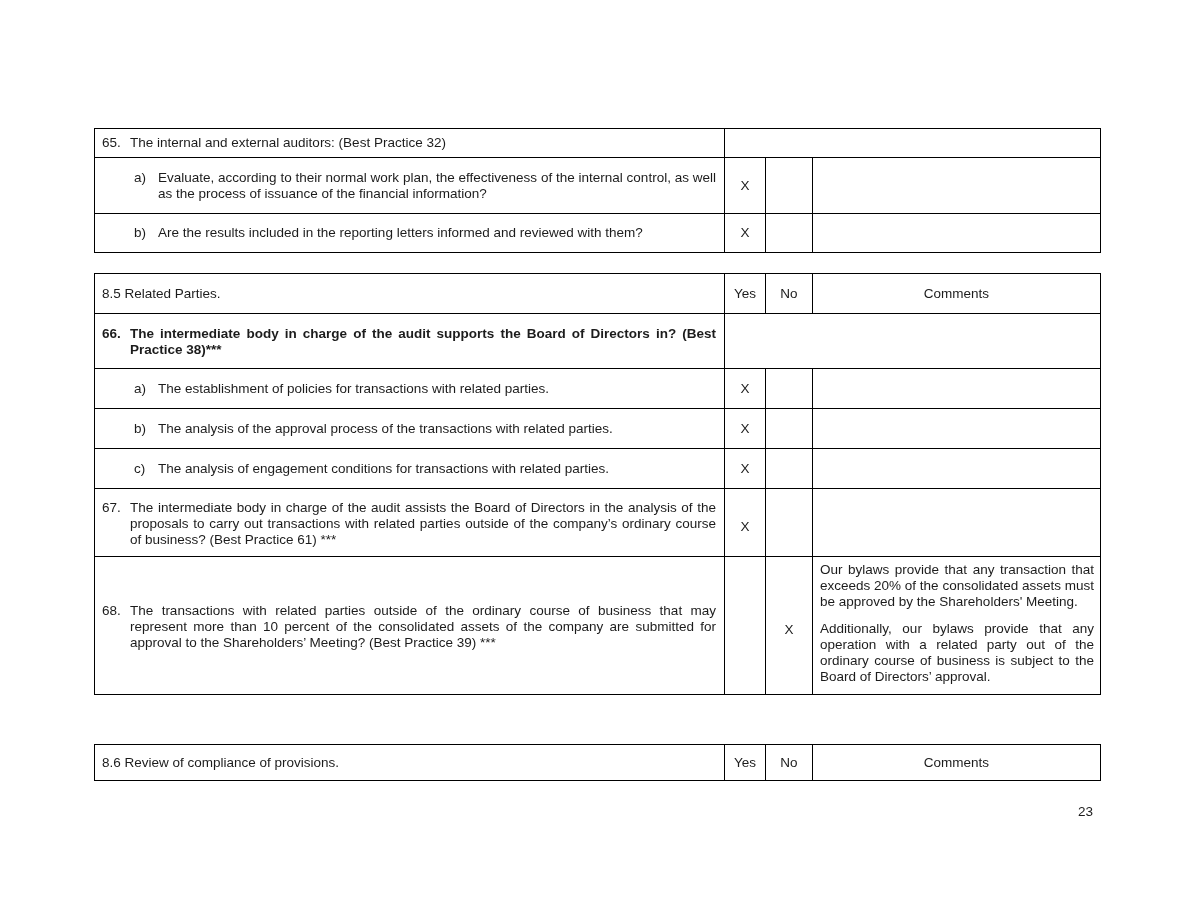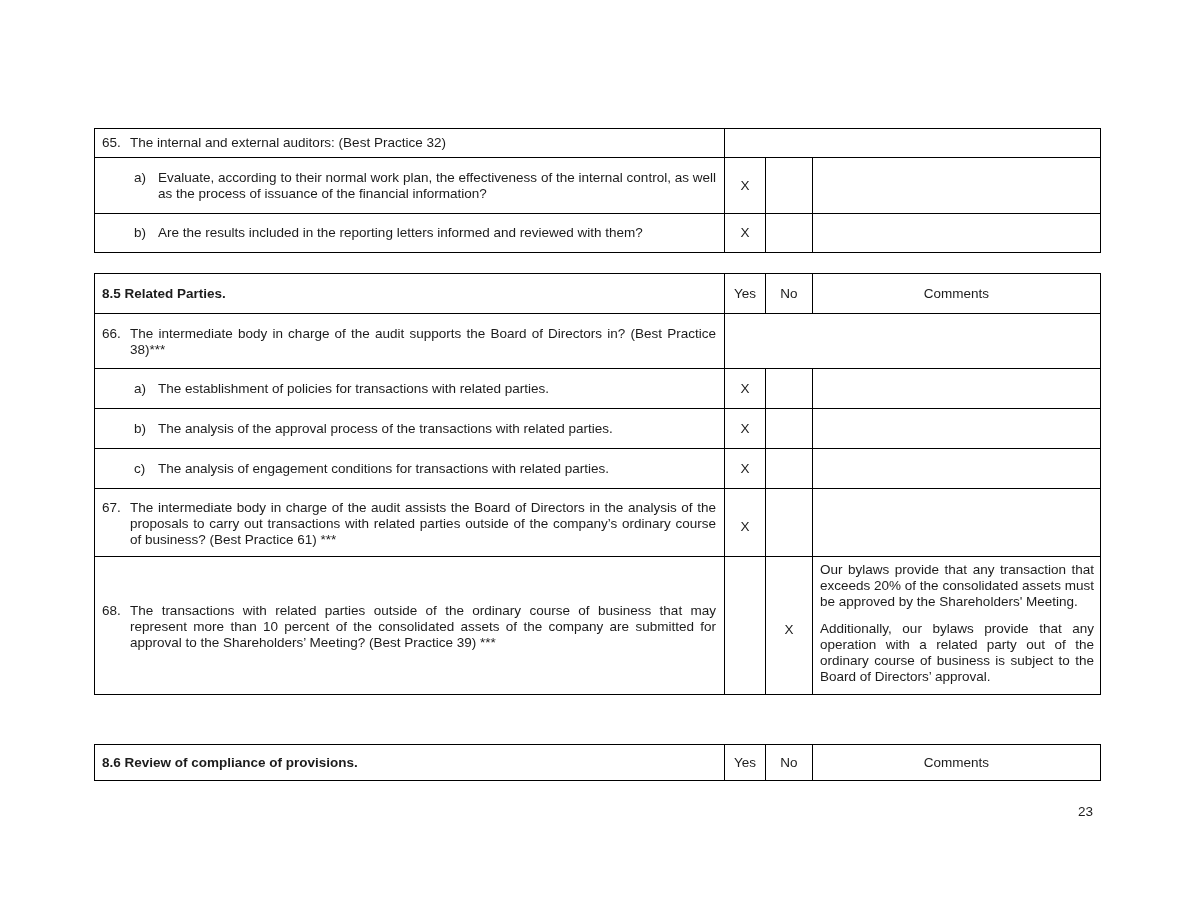--- a/index.html
+++ b/index.html
@@ -50,21 +50,21 @@
   td.vtop .q { padding-top: 8px; }
 
   
   .mark {
     text-align: center;
   }
   td.vtop.mark { padding-top: 8px; }
 
   
   .hd-title {
-    font-weight: bold;
+    font-weight: normal;
     padding: 6px 8px 6px 7px;
   }
   .hd-col {
     text-align: center;
   }
 
   
   .comments-body {
     padding: 5px 6px 5px 7px;
   }
@@ -146,21 +146,21 @@
     </colgroup>
     <tbody>
         <tr style="height:40px;">
       <td>
         <div class="hd-title">8.5 Related Parties.</div>
       </td>
       <td class="hd-col">Yes</td>
       <td class="hd-col">No</td>
       <td class="hd-col">Comments</td>
     </tr>
-    <tr style="height:55px;">
+    <tr style="height:55px;font-weight:bold;">
       <td class="vtop">
         <div class="q">
           <span class="n">66.</span>
           <span class="t">The intermediate body in charge of the audit supports the Board of Directors in? (Best Practice 38)***</span>
         </div>
       </td>
       <td colspan="3"></td>
     </tr>
     <tr style="height:40px;">
       <td>

